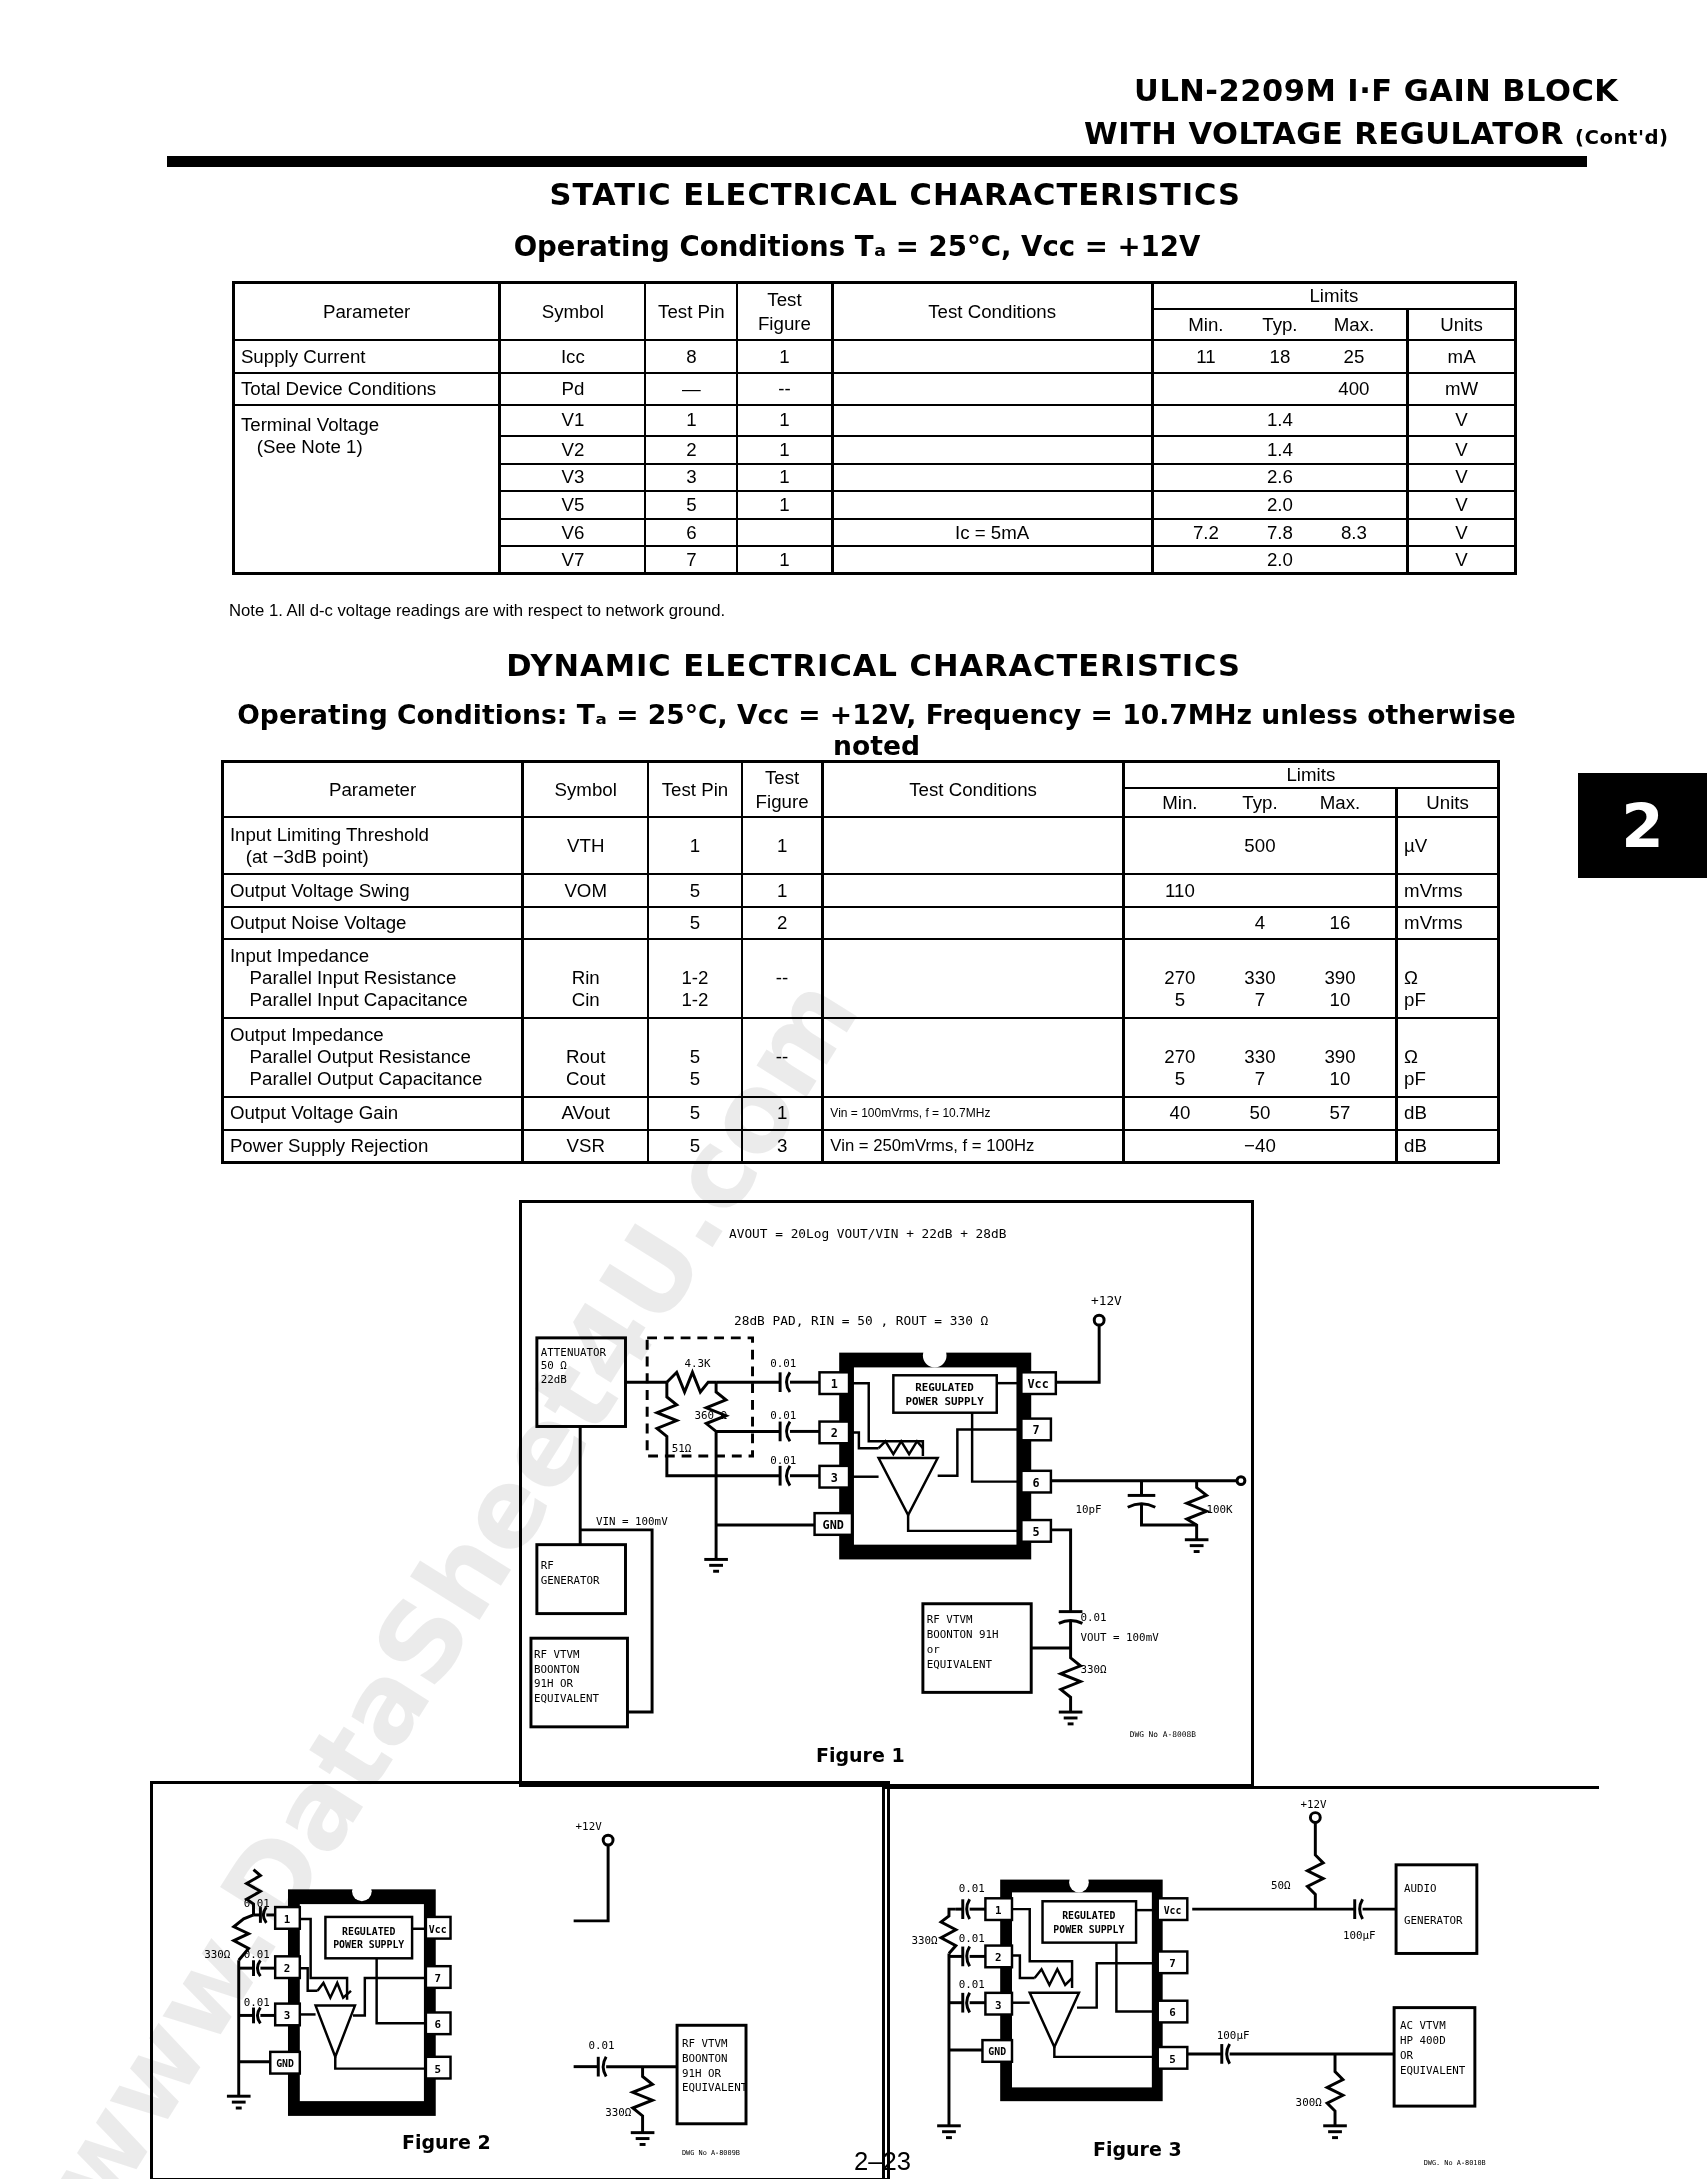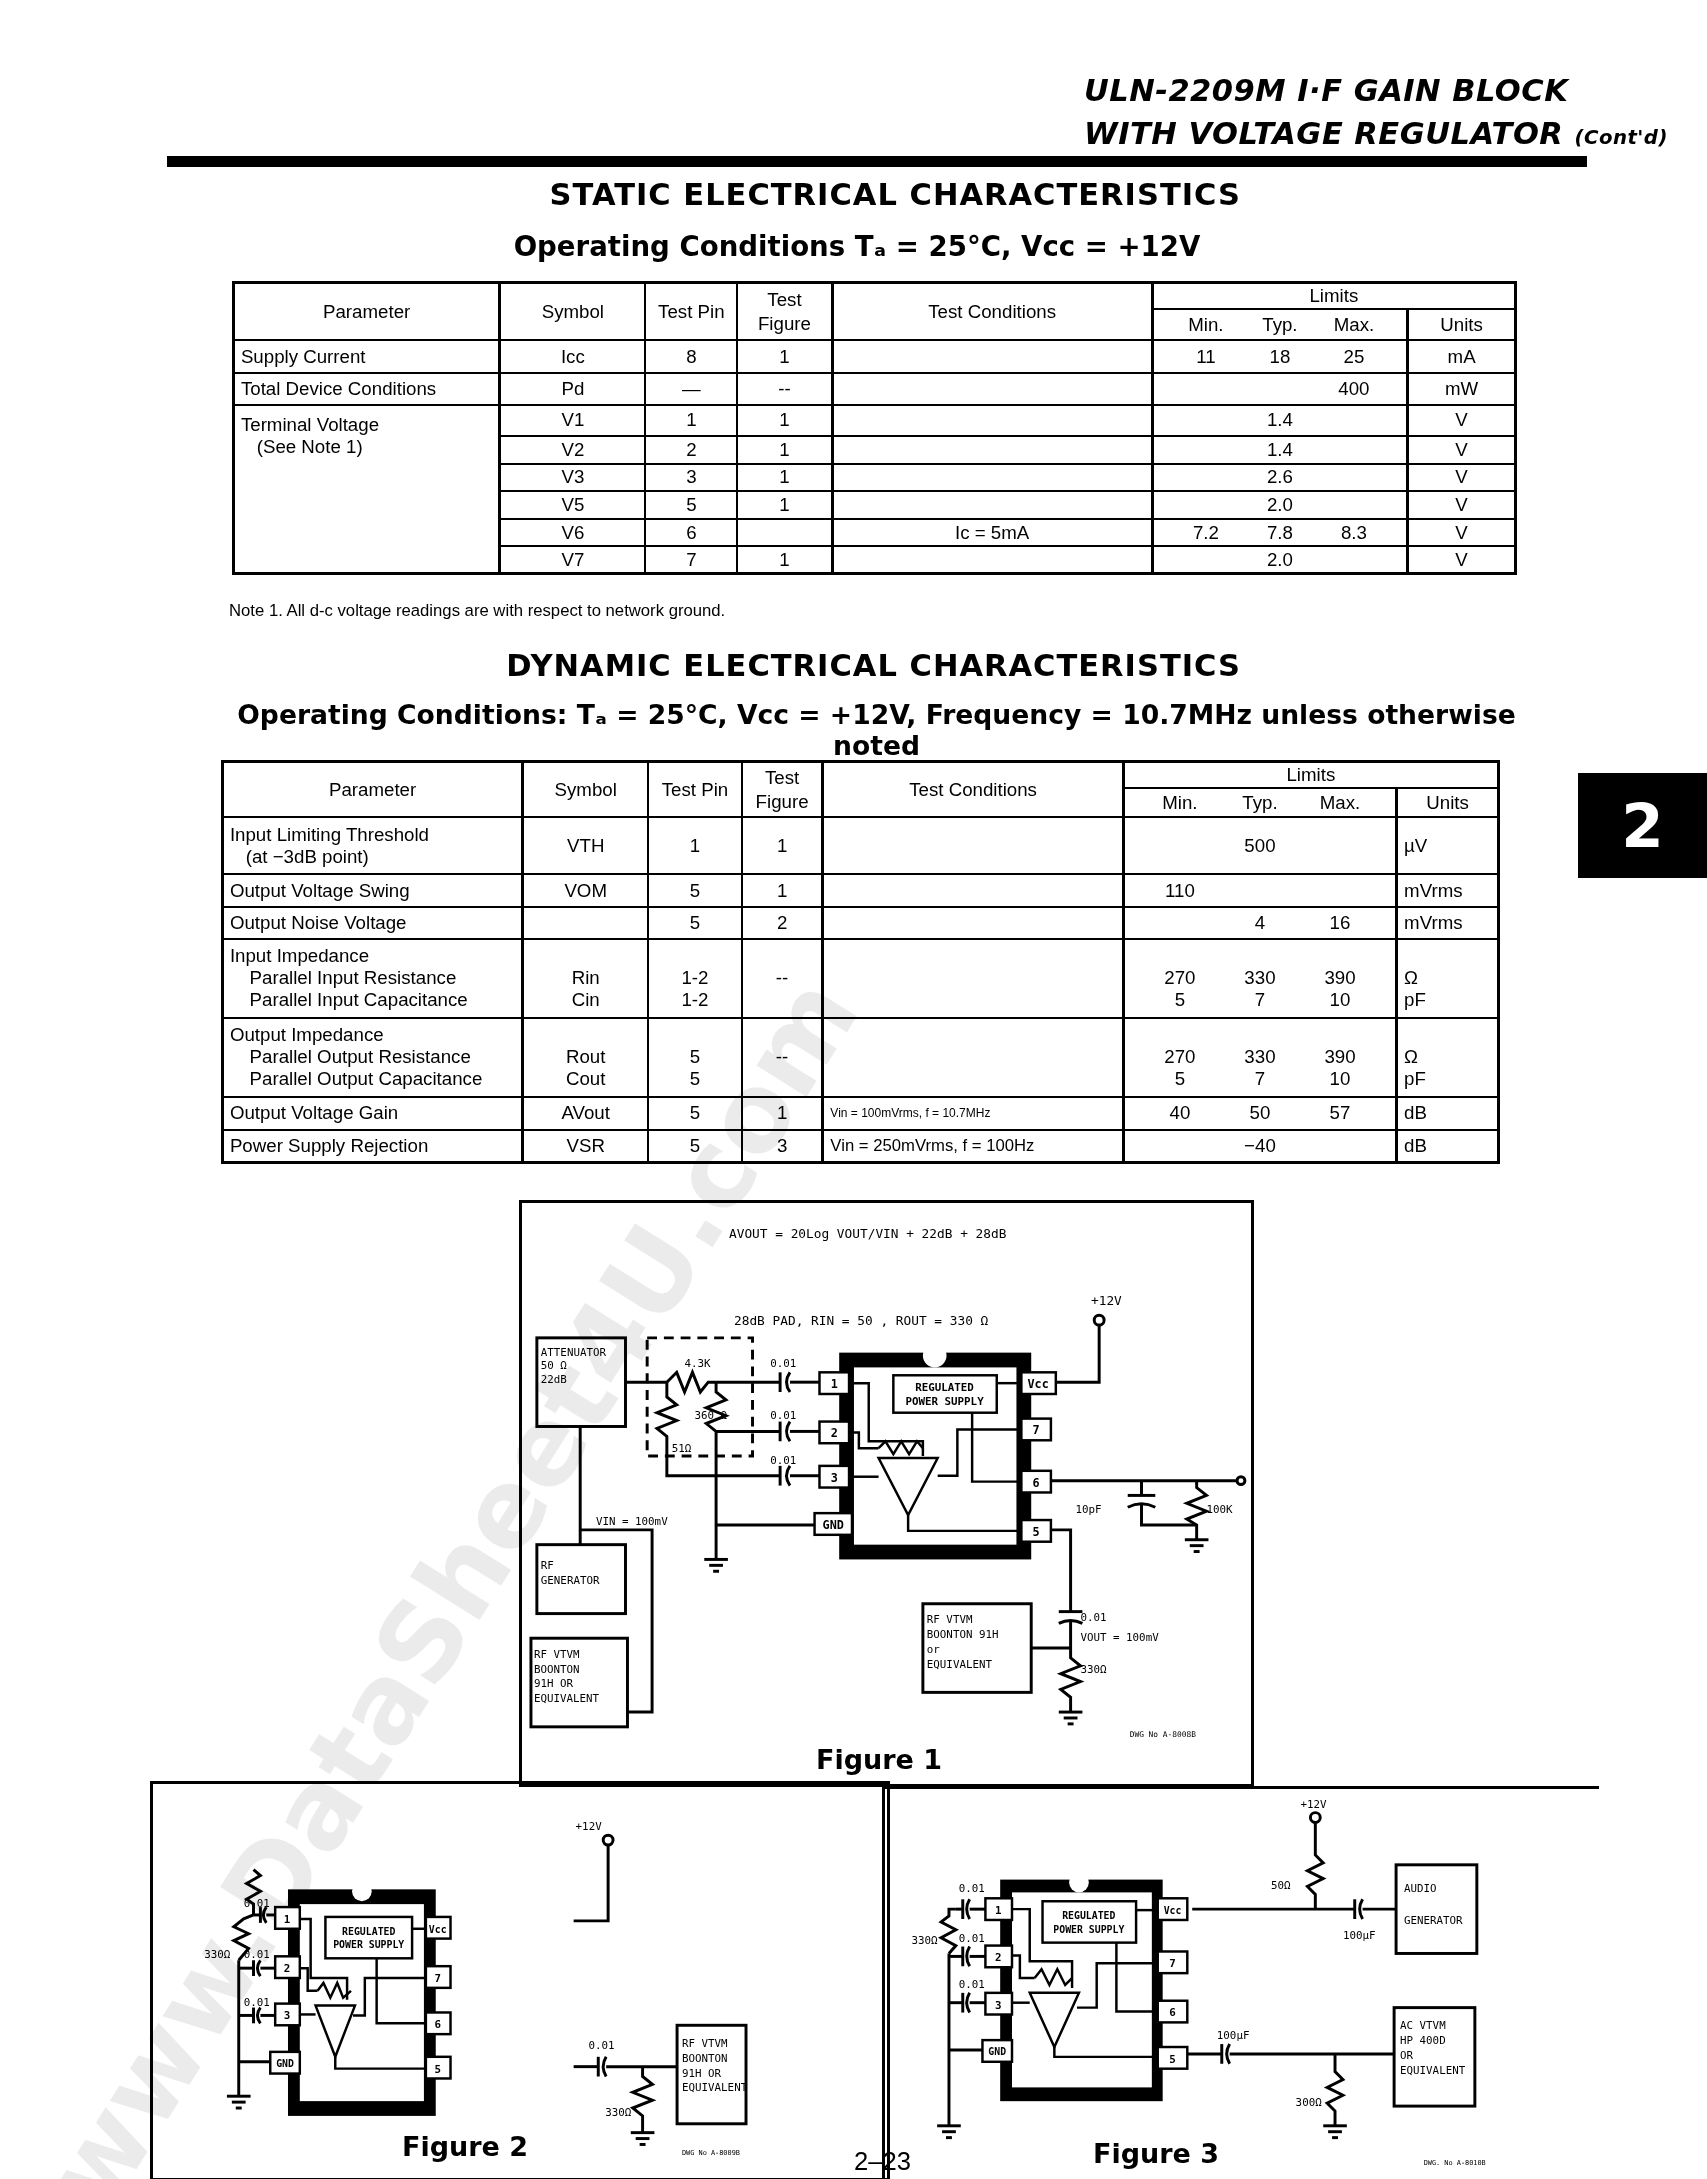--- a/index.html
+++ b/index.html
@@ -16,32 +16,32 @@
   table.spec th { text-align:center; line-height:23.6px; }
   table.spec td.c { text-align:center; }
   table.spec td.thick, table.spec th.thick { border-left:3.9px solid #000; }
   table.spec { border:3.9px solid #000; }
   .lim { display:flex; justify-content:space-between; padding:0 9.9px; }
   .lim span { width:33%; text-align:center; }
   .note { font-size:16.7px; }
   .sidetab { background:#000; color:#fff; font-family:"DejaVu Sans", sans-serif; font-weight:bold; font-size:61px;
              display:flex; align-items:center; justify-content:center; }
   .figbox { border:3px solid #000; }
-  .figlabel { font-family:"DejaVu Sans", sans-serif; font-weight:bold; font-size:27px; }
+  .figlabel { font-family:"DejaVu Sans", sans-serif; font-weight:bold; font-size:19px; }
   .mono { font-family:"DejaVu Sans Mono", monospace; font-size:12.8px; }
   .watermark { font-family:"DejaVu Sans", sans-serif; font-weight:bold; font-size:108px; color:rgba(0,0,0,0.08);
                transform:rotate(-58deg); transform-origin:left top; white-space:nowrap; }
   .pageno { font-family:"Liberation Sans", sans-serif; font-size:25.6px; }
 </style>
 </head>
 <body>
 
 <div class="abs watermark" style="left:19.7px; top:2167px;">www.DataSheet4U.com</div>
 
-<div class="abs hdr" style="left:1084px; top:69px; text-align:left;font-style:italic;">
+<div class="abs hdr" style="left:1084px; top:69px; text-align:center;">
   <div>ULN-2209M I·F GAIN BLOCK</div>
   <div><span>WITH VOLTAGE REGULATOR</span> <small>(Cont'd)</small></div>
 </div>
 <div class="abs rule" style="left:167px; top:156px; width:1420px; height:10.8px;"></div>
 
 <div class="abs sidetab" style="left:1578px; top:773px; width:129px; height:105px;">
   <span>2</span>
 </div>
 
 <div class="abs sect" style="left:473px; top:177px; width:768px;">STATIC ELECTRICAL CHARACTERISTICS</div>

